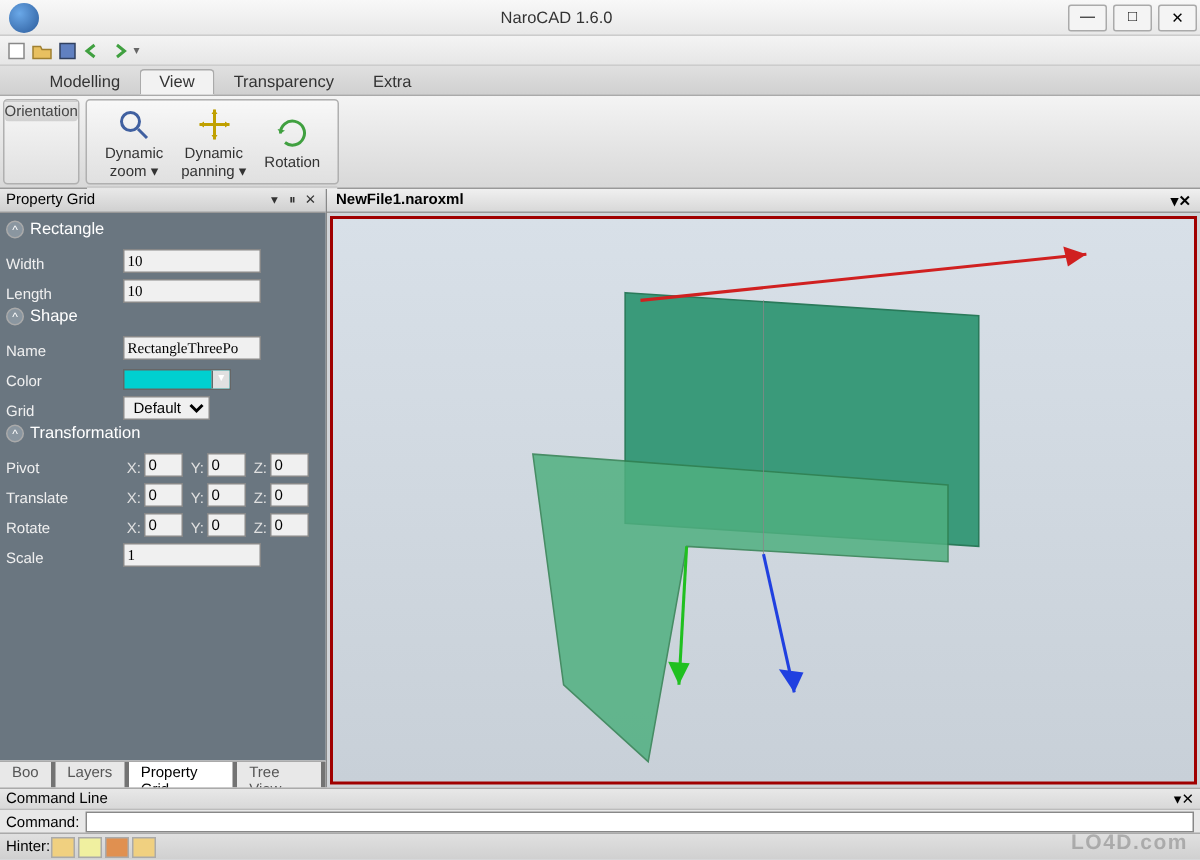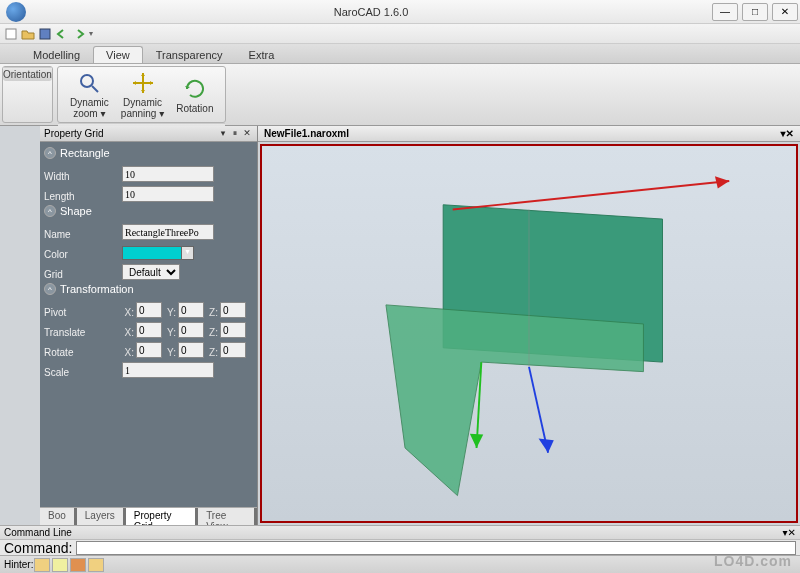--- a/index.html
+++ b/index.html
@@ -25,21 +25,21 @@
 .ribbon { height: 62px; background: linear-gradient(#f4f4f4, #d8d8d8); border-bottom: 1px solid #999; display: flex; }
 .ribbon-group { border: 1px solid #b0b0b0; border-radius: 3px; margin: 2px; display: flex; flex-direction: column; background: linear-gradient(#f8f8f8, #e0e0e0); }
 .ribbon-group .group-body { flex: 1; display: flex; align-items: center; padding: 2px 6px; }
 .ribbon-group .group-label { font-size: 10px; text-align: center; background: linear-gradient(#e8e8e8, #d0d0d0); border-top: 1px solid #ccc; padding: 1px 0; color: #444; border-radius: 0 0 3px 3px; }
 .big-btn { display: flex; flex-direction: column; align-items: center; padding: 2px 6px; cursor: pointer; font-size: 10px; color: #333; }
 .big-btn .ico { width: 24px; height: 24px; margin-bottom: 2px; }
 .small-grid { display: grid; grid-template-columns: repeat(3, 18px); grid-template-rows: repeat(2, 18px); gap: 2px; margin-left: 4px; }
 .small-grid .cube { width: 16px; height: 16px; border: 1px solid #888; background: linear-gradient(135deg, #f8e0a0, #e0c070); cursor: pointer; }
 
 
-.main { position: absolute; top: 126px; bottom: 48px; left: 0; right: 0; display: flex; background: #d0d4d8; padding-left: 40px; }
+.main { position: absolute; top: 126px; bottom: 48px; left: 0; right: 0; display: flex; background: #d0d4d8; }
 
 
 .prop-panel { width: 218px; display: flex; flex-direction: column; border-right: 1px solid #888; background: #d8dce0; }
 .panel-header { height: 16px; background: linear-gradient(#e8e8e8, #d0d0d0); font-size: 10px; padding: 1px 4px; display: flex; align-items: center; border-bottom: 1px solid #999; }
 .panel-header .spacer { flex: 1; }
 .panel-header .hdr-btn { width: 12px; height: 12px; font-size: 9px; color: #333; cursor: pointer; text-align: center; }
 .prop-body { flex: 1; background: #6a7680; color: #fff; font-size: 11px; overflow: hidden; padding: 2px 4px; }
 .prop-row { display: flex; align-items: flex-end; height: 20px; gap: 2px; }
 .prop-row .plabel { width: 76px; font-size: 10px; color: #f0f0f0; }
 .prop-row input, .prop-row select { font-size: 10px; border: 1px solid #888; background: #f0f0f0; color: #000; height: 16px; padding: 0 2px; }
@@ -62,21 +62,21 @@
 .doc-tab { height: 16px; background: linear-gradient(#f0f0f0, #d8d8d8); font-size: 10px; font-weight: bold; padding: 1px 6px; display: flex; align-items: center; border-bottom: 1px solid #999; }
 .doc-tab .spacer { flex: 1; }
 .viewport { flex: 1; background: linear-gradient(#d8e0e8, #c8d0d8); position: relative; margin: 2px; border: 2px solid #a00000; }
 .viewport svg { width: 100%; height: 100%; }
 
 
 .cmdline-wrap { position: absolute; bottom: 18px; left: 0; right: 0; height: 30px; background: #e8e8e8; border-top: 1px solid #aaa; }
 .cmdline-hdr { height: 14px; font-size: 10px; padding: 0 4px; background: linear-gradient(#e8e8e8, #d8d8d8); display: flex; align-items: center; border-bottom: 1px solid #bbb; }
 .cmdline-hdr .spacer { flex: 1; }
 .cmdline-row { display: flex; align-items: center; padding: 0 4px; height: 16px; }
-.cmdline-row .clabel { font-size: 14px; margin-right: 4px; }
+.cmdline-row .clabel { font-size: 10px; margin-right: 4px; }
 .cmdline-row input { flex: 1; height: 14px; font-size: 10px; border: 1px solid #888; background: #fff; }
 
 
 .hinter { position: absolute; bottom: 0; left: 0; right: 0; height: 18px; background: linear-gradient(#e0e0e0, #d0d0d0); display: flex; align-items: center; font-size: 10px; padding: 0 4px; border-top: 1px solid #aaa; }
 .hinter .hbtn { width: 16px; height: 14px; border: 1px solid #aaa; margin: 0 1px; background: #f0d080; }
 
 .watermark { position: absolute; bottom: 4px; right: 8px; font-size: 14px; color: rgba(100,100,100,0.4); font-weight: bold; letter-spacing: 1px; }
 </style>
 </head>
 <body>

